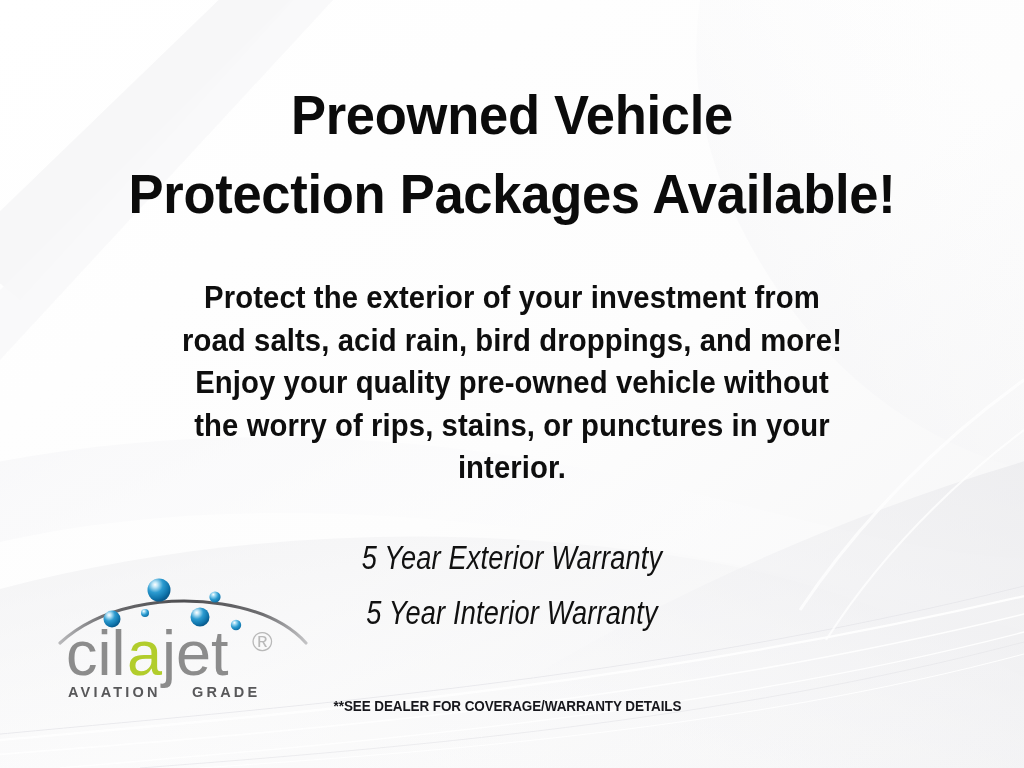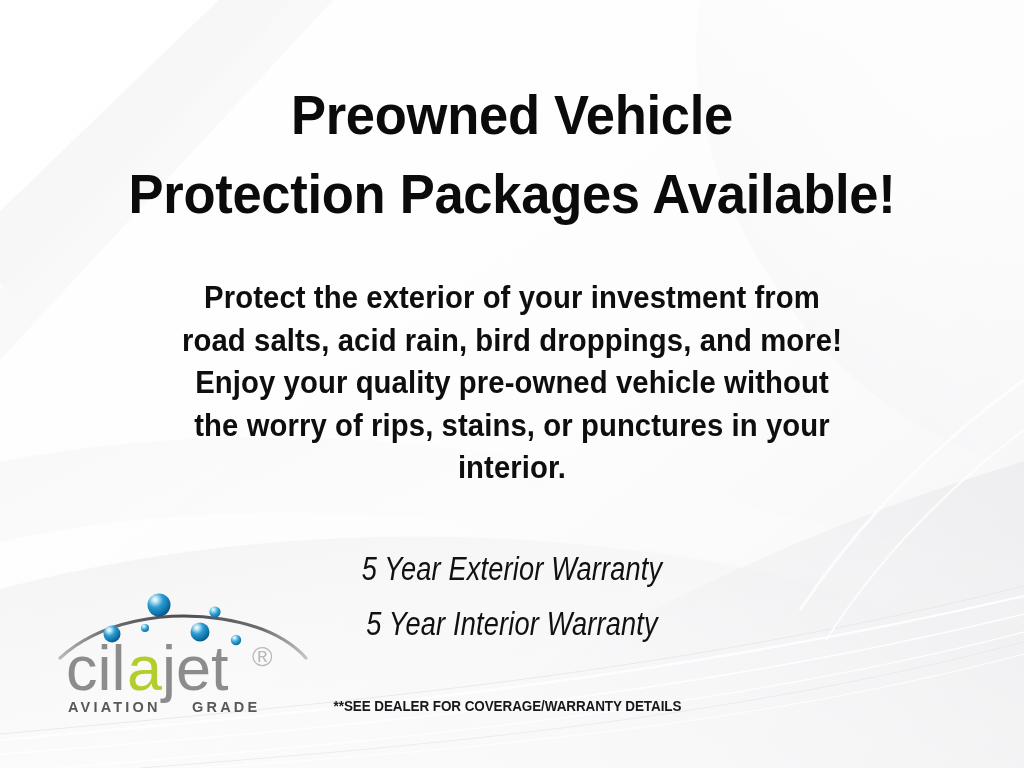--- a/index.html
+++ b/index.html
@@ -42,21 +42,21 @@
     color:#0e0e0e;
     font-weight:bold;
     font-size:32px;
     line-height:42.5px;
     letter-spacing:0.1px;
     transform:scaleX(0.915);
   }
 
   .warranty-block {
     position:absolute;
-    top:541px; left:0; right:0;
+    top:530px; left:0; right:0;
     text-align:center;
   }
   .warranty-line {
     color:#111;
     font-style:italic;
     font-weight:normal;
     font-size:34px;
     line-height:55px;
     letter-spacing:0.2px;
     transform:scaleX(0.80);
@@ -71,21 +71,21 @@
     color:#17171c;
     font-weight:bold;
     font-size:14.5px;
     letter-spacing:-0.1px;
     transform:scaleX(0.93);
   }
 
   
   #logo {
     position:absolute;
-    left:56px; top:588px;
+    left:56px; top:573px;
     width:252px; height:130px;
   }
   #logo svg { display:block; width:252px; height:130px; }
 </style>
 </head>
 <body>
 
 <svg id="bg-art" viewBox="0 0 1024 768" preserveAspectRatio="none">
   <defs>
     <linearGradient id="gBase" x1="0" y1="0" x2="1" y2="1">

